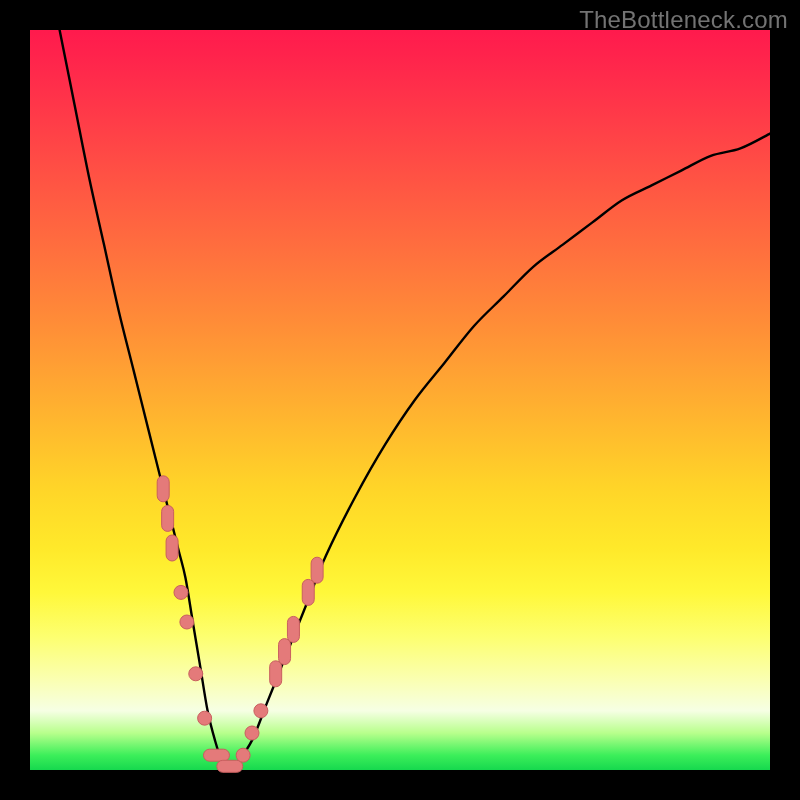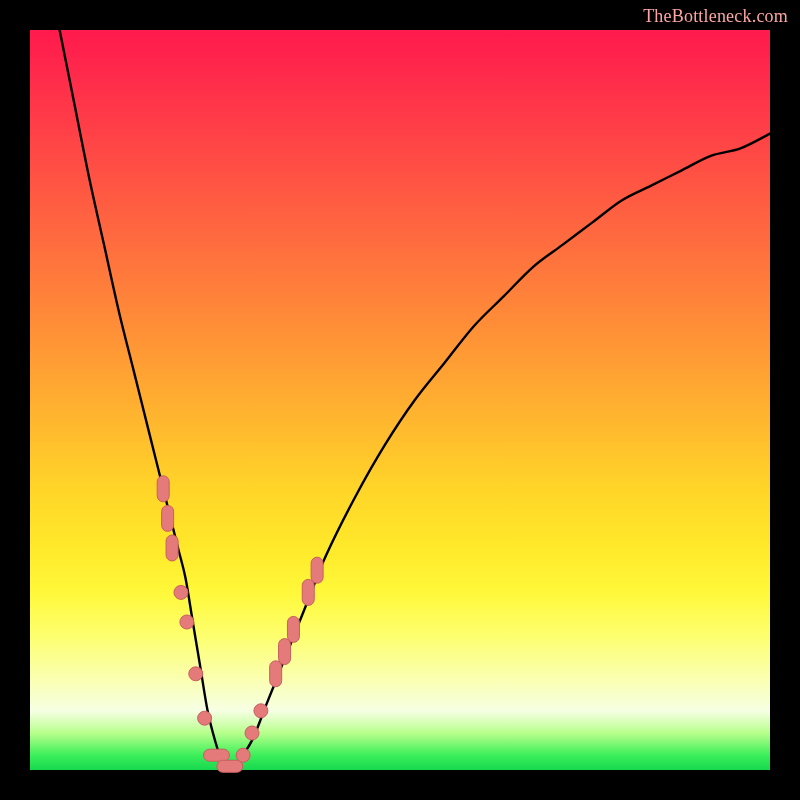--- a/index.html
+++ b/index.html
@@ -39,26 +39,25 @@
       #f6ffe4 92%,
       #b8ff8c 95%,
       #3cef5a 98%,
       #16d84e 100%
     );
   }
   .watermark {
     position: absolute;
     top: 6px;
     right: 12px;
-    color: #fca5a5;
-    font-size: 18px;
+    color: #737373;
+    font-size: 24px;
     font-weight: 500;
     letter-spacing: 0.2px;
     user-select: none;
-    font-family: Liberation Serif, serif;
   }
   svg.curve-layer {
     position: absolute;
     left: 0;
     top: 0;
     width: 740px;
     height: 740px;
     overflow: visible;
   }
 </style>

